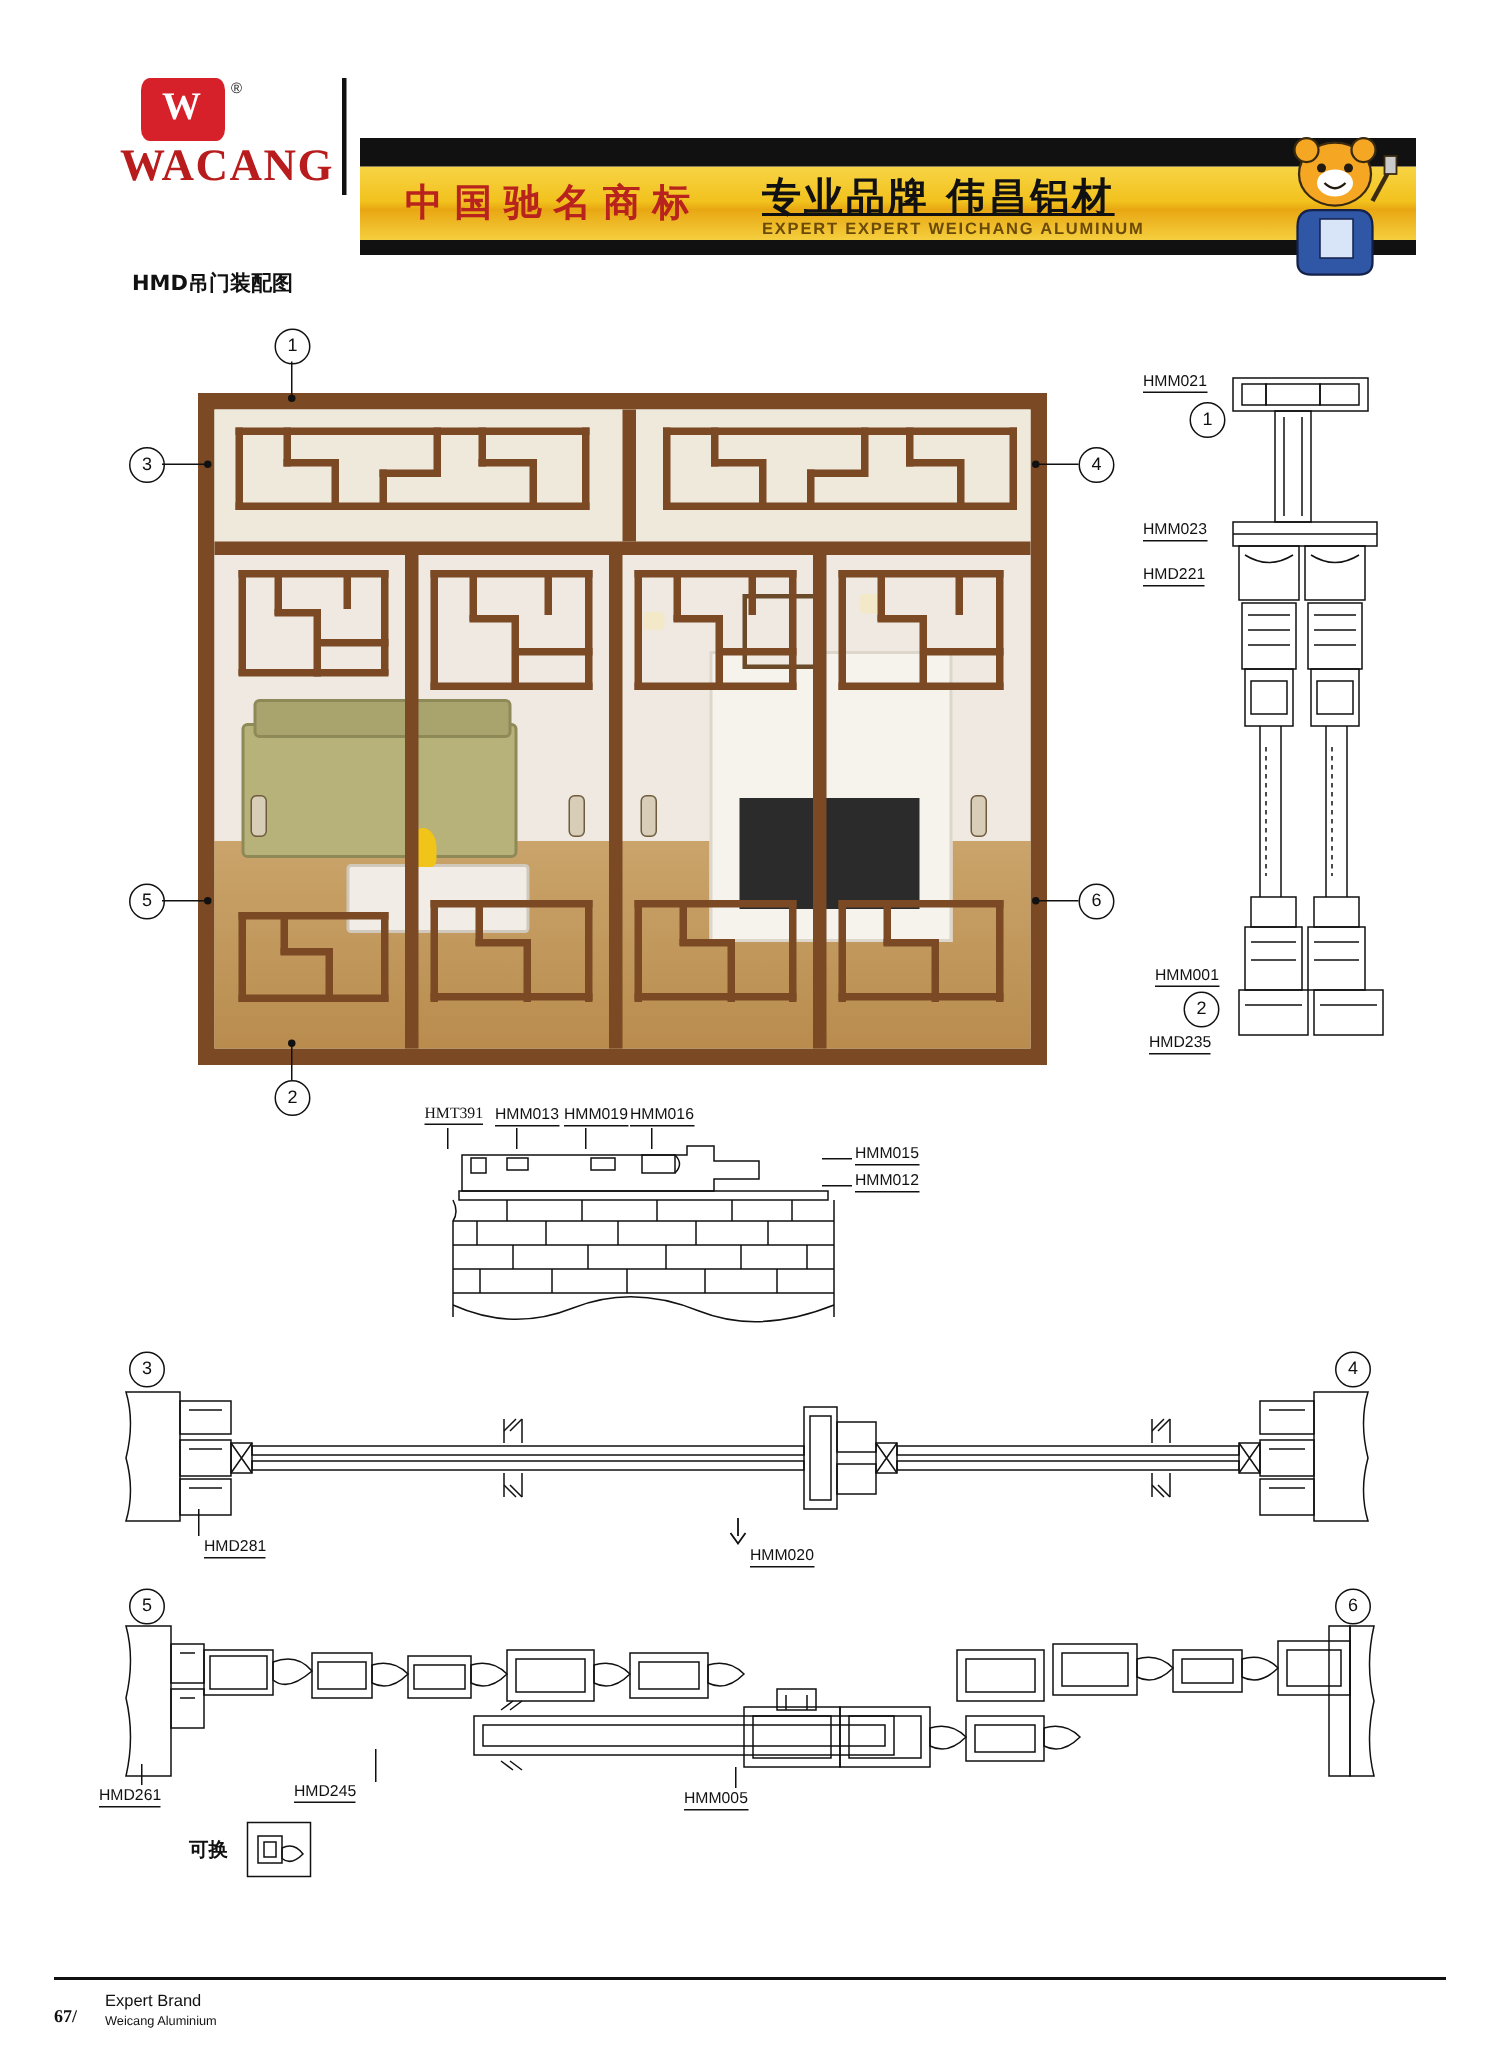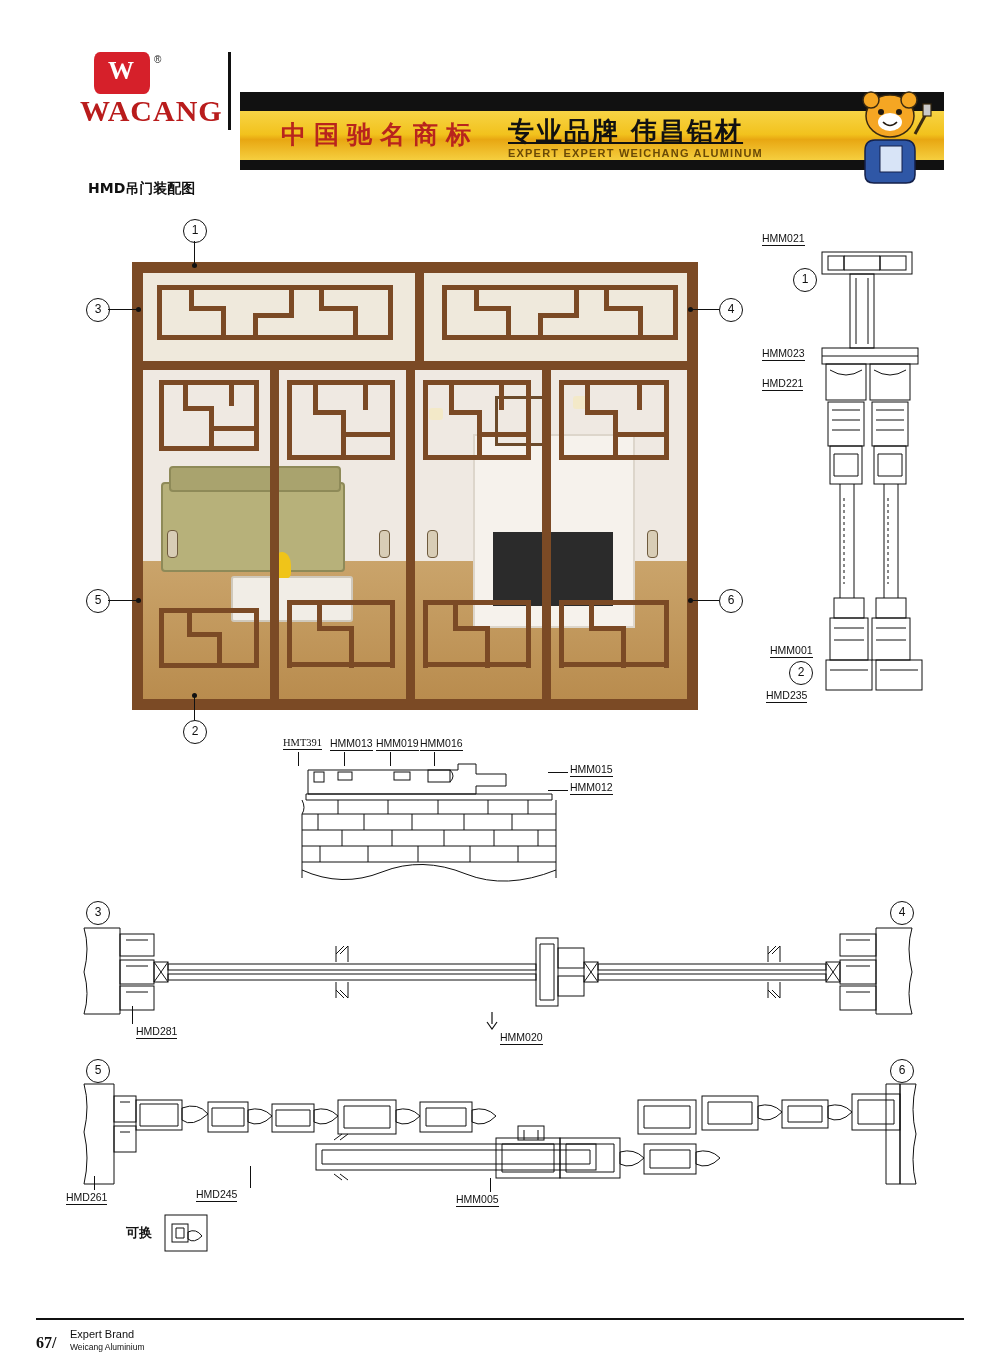--- a/index.html
+++ b/index.html
@@ -12,21 +12,21 @@
   .logo-circle{position:absolute;left:14px;top:6px;width:56px;height:42px;background:#d6202a;border-radius:6px/8px;}
   .logo-circle:after{content:"W";position:absolute;left:14px;top:4px;color:#fff;font-size:26px;font-weight:bold;font-family:"Liberation Serif",serif;}
   .logo-reg{position:absolute;left:74px;top:8px;font-size:10px;color:#222;}
   .logo-word{position:absolute;left:0px;top:48px;font-size:30px;font-weight:bold;letter-spacing:1px;color:#b91c1c;font-family:"Liberation Serif",serif;text-align:right;}
   .hdr-div{position:absolute;left:228px;top:6px;width:3px;height:78px;background:#111;}
   .band-wrap{position:absolute;left:240px;top:62px;width:704px;height:52px;
     background:linear-gradient(to bottom,#f7d445 0%,#f2c21d 45%,#e8a712 55%,#f7d445 100%);
     border-top:3px solid #111;border-bottom:3px solid #111;}
   .band-top{position:absolute;left:240px;top:46px;width:704px;height:16px;background:#111;}
   .band-bot{position:absolute;left:240px;top:114px;width:704px;height:10px;background:#111;}
-  .cn1{position:absolute;left:270px;top:72px;font-size:25px;font-weight:bold;color:#b8241d;letter-spacing:8px;font-family:"DejaVu Sans",sans-serif;margin-left:11px;}
+  .cn1{position:absolute;left:270px;top:72px;font-size:25px;font-weight:bold;color:#b8241d;letter-spacing:8px;font-family:"DejaVu Sans",sans-serif;}
   .cn2{position:absolute;left:508px;top:68px;font-size:26px;font-weight:bold;color:#111;letter-spacing:2px;font-family:"DejaVu Sans",sans-serif;text-decoration:underline;}
   .en2{position:absolute;left:508px;top:101px;font-size:11px;font-weight:bold;color:#6a4a06;letter-spacing:1.2px;}
   .mascot{position:absolute;left:845px;top:44px;width:90px;height:96px;}
 
   
   .doc-title{position:absolute;left:88px;top:180px;font-size:14px;font-weight:bold;color:#111;font-family:"DejaVu Sans",sans-serif;}
 
   
   .cal{position:absolute;width:22px;height:22px;border:1.4px solid #111;border-radius:50%;
        font-size:12px;line-height:21px;text-align:center;color:#111;background:#fff;font-family:"Liberation Sans",sans-serif;}
@@ -63,21 +63,21 @@
   .handle{position:absolute;width:9px;height:26px;background:#d8cdb6;border:1px solid #6e5a3c;border-radius:4px;}
   .lattice{position:absolute;background:#7b4a25;}
 
   
   .tech{position:absolute;}
   .tech svg{display:block;}
 
   
   .footer{position:absolute;left:0;bottom:0;width:1000px;height:62px;}
   .foot-rule{position:absolute;left:36px;bottom:46px;width:928px;height:2px;background:#111;}
-  .pg{position:absolute;left:36px;bottom:14px;font-size:16px;font-weight:bold;color:#111;font-family:"Liberation Serif",serif;}
+  .pg{position:absolute;left:36px;bottom:14px;font-size:12px;font-weight:bold;color:#111;font-family:"Liberation Serif",serif;}
   .foot-txt1{position:absolute;left:70px;bottom:26px;font-size:11px;color:#111;text-align:center;}
   .foot-txt2{position:absolute;left:70px;bottom:14px;font-size:8.5px;color:#111;}
   .kehuan{position:absolute;font-size:13px;font-weight:bold;color:#111;font-family:"DejaVu Sans",sans-serif;}
 </style>
 </head>
 <body>
 
 <div class="page">
 
   <div class="header">
@@ -295,21 +295,21 @@
         <rect x="70" y="378" width="38" height="42"></rect>
         <rect x="112" y="378" width="38" height="42"></rect>
         <path d="M74 388 h30 M74 400 h30 M116 388 h30 M116 400 h30"></path>
         <rect x="66" y="420" width="46" height="30"></rect>
         <rect x="116" y="420" width="46" height="30"></rect>
         <path d="M70 430 h38 M120 430 h38"></path>
       </g>
     </svg>
   </div>
 
-  <div class="lbl ul" style="left:762px;top:232px;">HMM021</div>
+  <div class="lbl ul" style="left:762px;top:248px;">HMM021</div>
   <div class="cal" style="left:793px;top:268px;">1</div>
   <div class="lbl ul" style="left:762px;top:347px;">HMM023</div>
   <div class="lbl ul" style="left:762px;top:377px;">HMD221</div>
   <div class="lbl ul" style="left:770px;top:644px;">HMM001</div>
   <div class="cal" style="left:789px;top:661px;">2</div>
   <div class="lbl ul" style="left:766px;top:689px;">HMD235</div>
 
   <div class="tech" style="left:298px;top:758px;width:280px;height:130px;">
     <svg width="280" height="130" viewBox="0 0 280 130">
       <g fill="none" stroke="#111" stroke-width="1">

